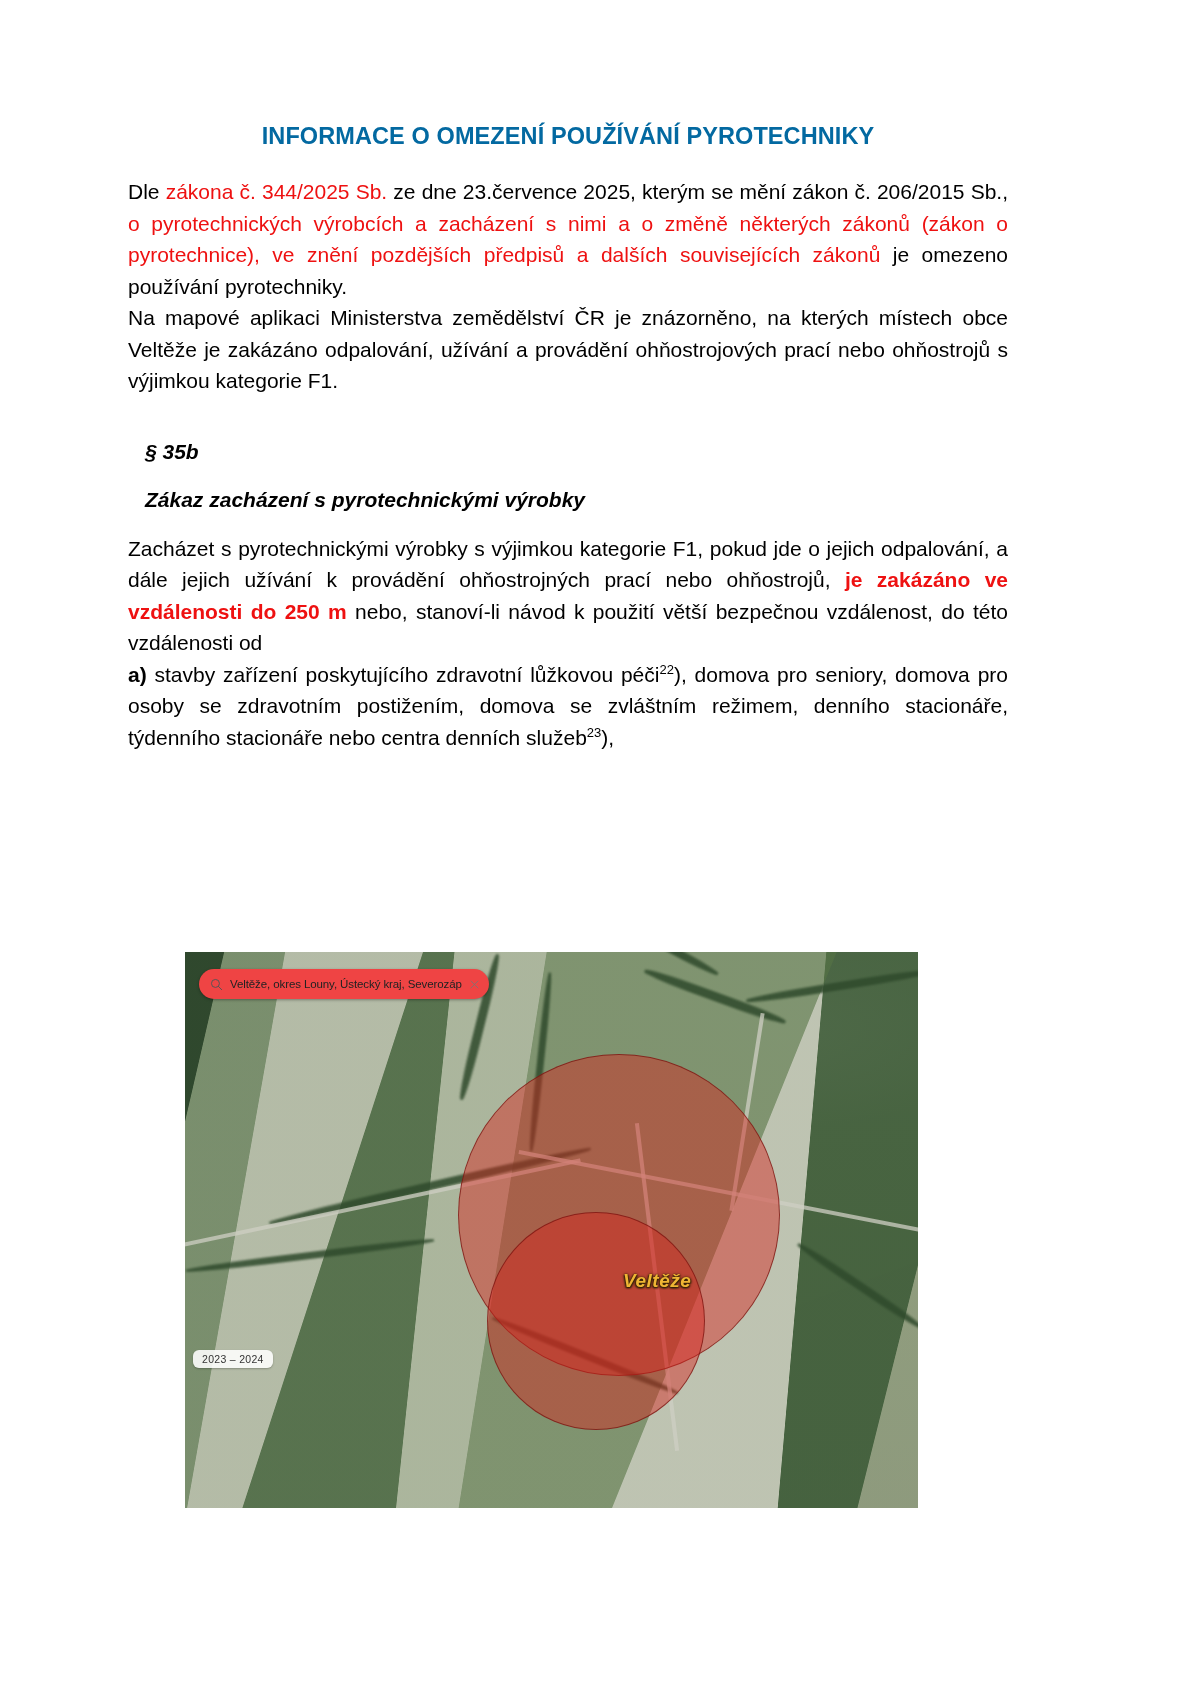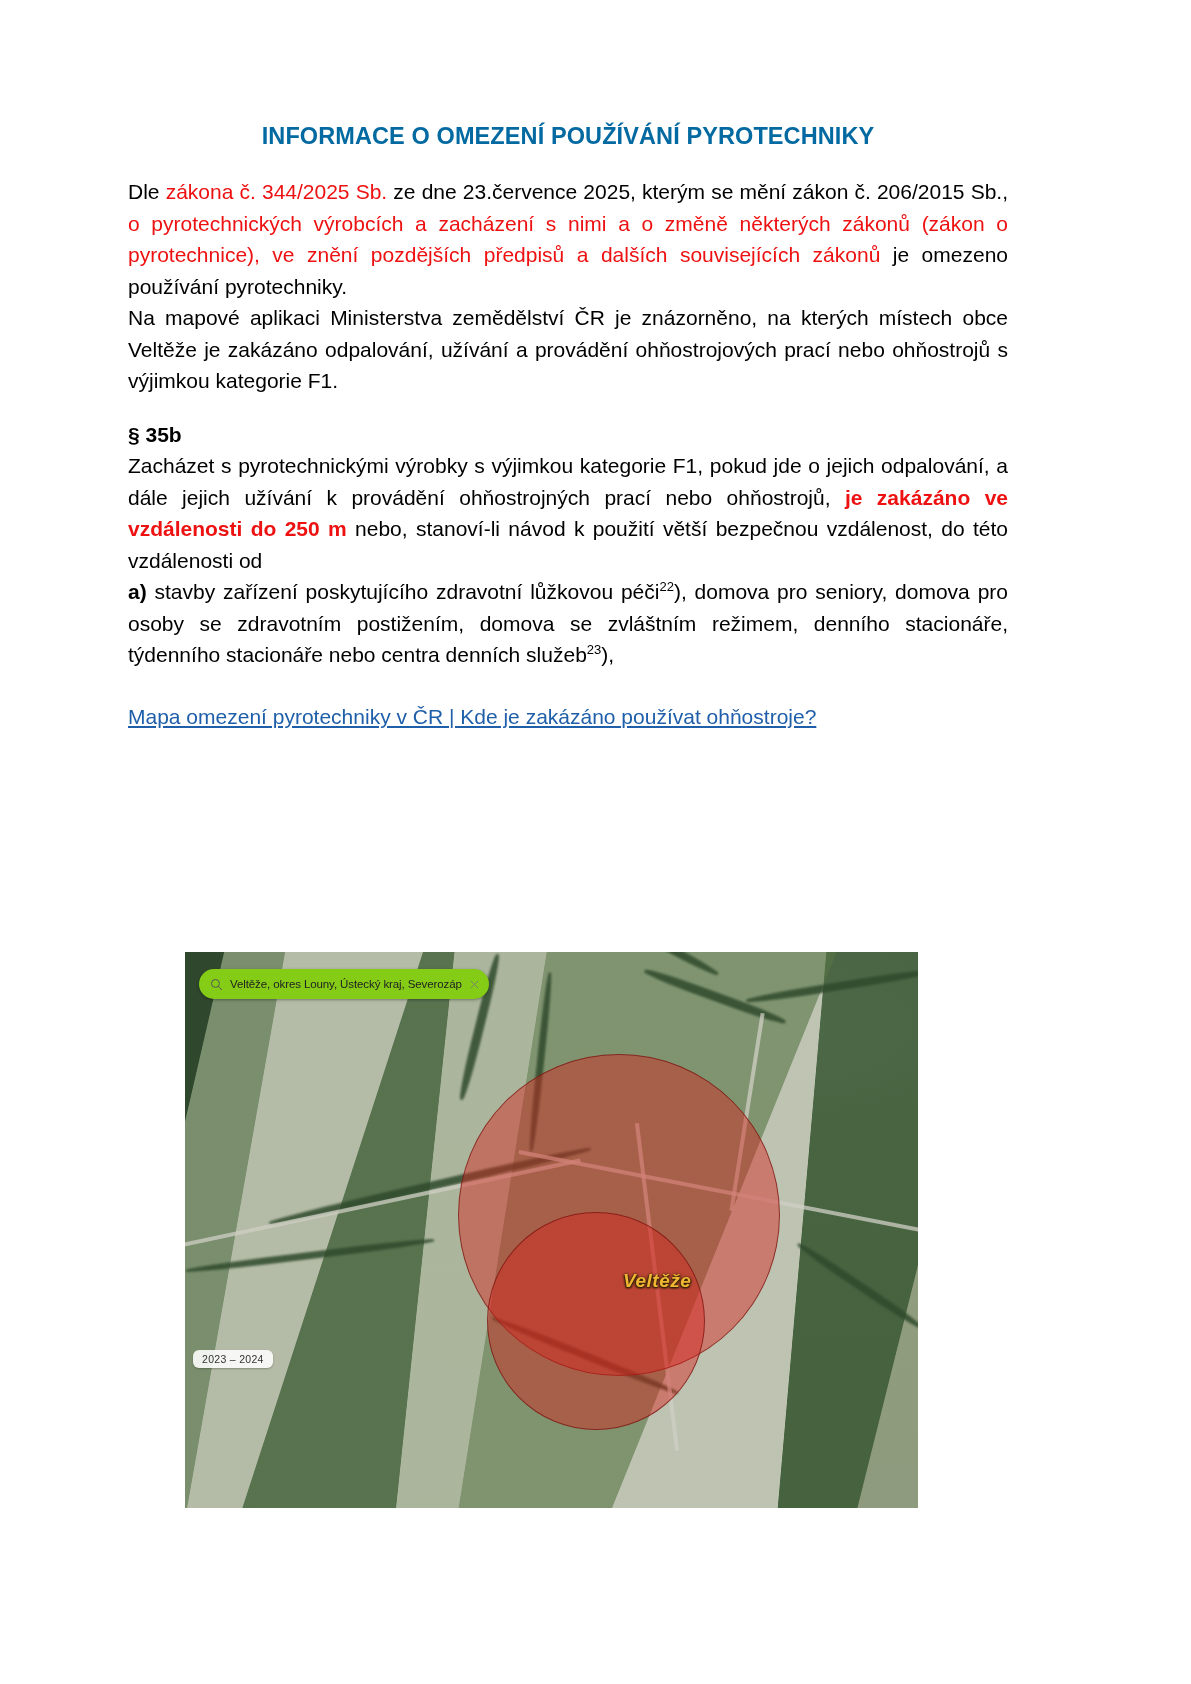--- a/index.html
+++ b/index.html
@@ -48,21 +48,22 @@
   .bold { font-weight: bold; }
   .redbold { color: #ee1111; font-weight: bold; }
   sup { font-size: 0.62em; vertical-align: super; line-height: 0; }
   .spacer-md { height: 22px; }
   .spacer-lg { height: 30px; }
 
   .section-head {
     font-size: 21px;
     font-weight: bold;
     line-height: 31.5px;
-    margin: 0;
+    margin: 17px;
+    font-style: italic;
   }
 
   a.doclink {
     font-size: 21px;
     line-height: 31.5px;
     color: #1f5faa;
     text-decoration: underline;
     display: inline-block;
   }
 
@@ -130,21 +131,21 @@
   .search-pill {
     position: absolute;
     left: 14px;
     top: 17px;
     height: 30px;
     max-width: 290px;
     display: flex;
     align-items: center;
     gap: 7px;
     padding: 0 9px 0 11px;
-    background: #84cc16;
+    background: #ef4444;
     border-radius: 16px;
     box-shadow: 0 1px 3px rgba(0,0,0,0.35);
     overflow: hidden;
   }
   .search-pill .pill-text {
     font-size: 11.5px;
     color: #222222;
     white-space: nowrap;
     overflow: hidden;
     text-overflow: clip;
@@ -175,30 +176,30 @@
 
     <h1 class="doc-title">INFORMACE O OMEZENÍ POUŽÍVÁNÍ PYROTECHNIKY</h1>
 
     <p class="para"><span>Dle </span><span class="red">zákona č. 344/2025 Sb.</span><span> ze dne 23.července 2025, kterým se mění zákon č. 206/2015 Sb., </span><span class="red">o pyrotechnických výrobcích a zacházení s nimi a o změně některých zákonů (zákon o pyrotechnice), ve znění pozdějších předpisů a dalších souvisejících zákonů</span><span> je omezeno používání pyrotechniky.</span></p>
 
     <p class="para">Na mapové aplikaci Ministerstva zemědělství ČR je znázorněno, na kterých místech obce Veltěže je zakázáno odpalování, užívání a provádění ohňostrojových prací nebo ohňostrojů s výjimkou kategorie F1.</p>
 
     <div class="spacer-md"></div>
 
     <p class="section-head">§ 35b</p>
+    <p class="section-head">Zákaz zacházení s pyrotechnickými výrobky</p>
 
     <p class="para"><span>Zacházet s pyrotechnickými výrobky s výjimkou kategorie F1, pokud jde o jejich odpalování, a dále jejich užívání k provádění ohňostrojných prací nebo ohňostrojů, </span><span class="redbold">je zakázáno ve vzdálenosti do 250 m</span><span> nebo, stanoví-li návod k použití větší bezpečnou vzdálenost, do této vzdálenosti od</span></p>
 
     <p class="para"><span class="bold">a)</span><span> stavby zařízení poskytujícího zdravotní lůžkovou péči</span><sup>22</sup><span>), domova pro seniory, domova pro osoby se zdravotním postižením, domova se zvláštním režimem, denního stacionáře, týdenního stacionáře nebo centra denních služeb</span><sup>23</sup><span>),</span></p>
 
 
 
     <div class="spacer-lg"></div>
 
-    <a class="doclink" href="#">Mapa omezení pyrotechniky v ČR | Kde je zakázáno používat ohňostroje?</a>
 
   </div>
 
   <div class="map-figure">
 
     <div class="map-base"></div>
 
     <div class="hedge" style="left:290px; top:0px; width:9px; height:150px; transform:rotate(14deg);"></div>
     <div class="hedge" style="left:352px; top:20px; width:7px; height:180px; transform:rotate(6deg);"></div>
     <div class="hedge" style="left:420px; top:-10px; width:120px; height:8px; transform:rotate(28deg);"></div>

